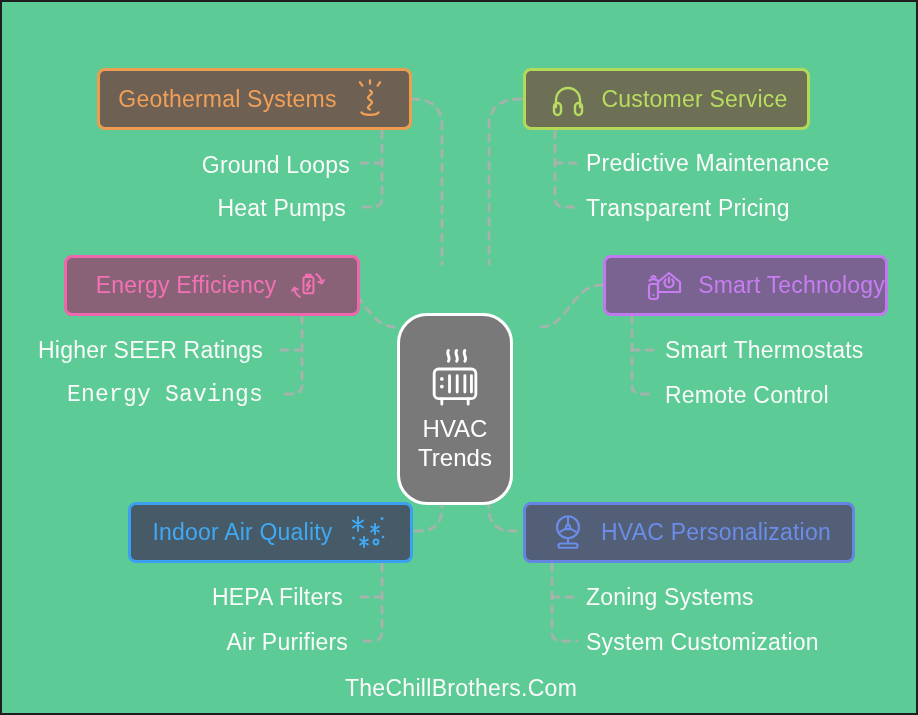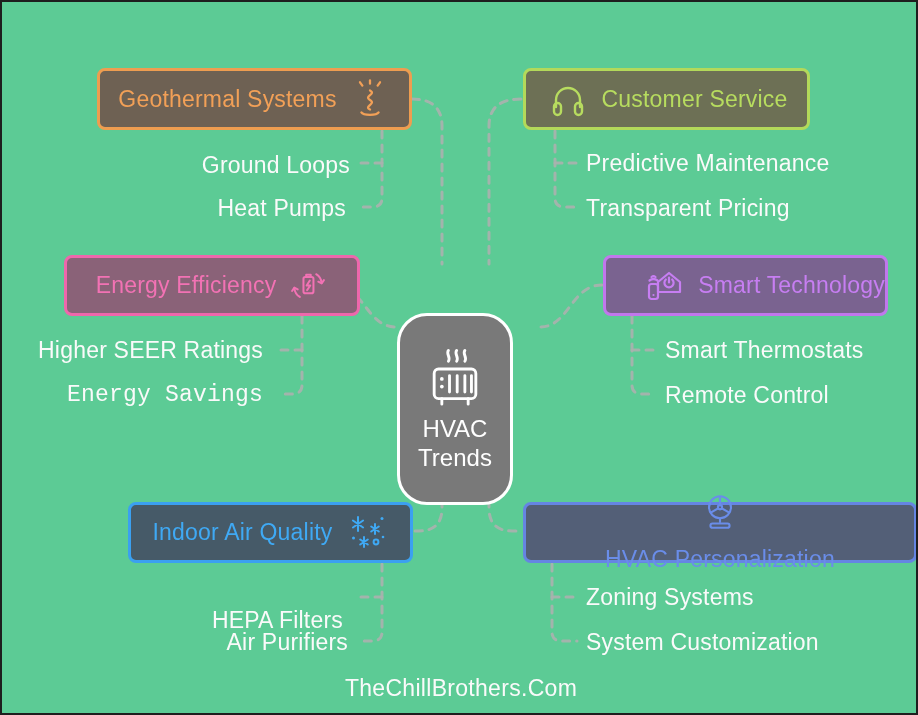--- a/index.html
+++ b/index.html
@@ -16,21 +16,21 @@
     gap:12px; border-radius:8px; border:3px solid; box-sizing:border-box;
   }
   .node .title{font-size:23px;font-weight:500;letter-spacing:.2px;white-space:nowrap;}
   .node svg{flex:0 0 auto;display:block;}
 
   #b-geothermal{left:95px;top:66px;width:315px;height:62px;background:#6e6153;border-color:#ee9d50;color:#f2a057;}
   #b-customer  {left:521px;top:66px;width:287px;height:62px;background:#6d7055;border-color:#b3d95a;color:#b7dc5f;}
   #b-energy    {left:62px;top:253px;width:296px;height:61px;background:#8a6278;border-color:#ee67ac;color:#f272b4;}
   #b-smart     {left:601px;top:253px;width:285px;height:61px;background:#7a6390;border-color:#c177ed;color:#c77ef2;justify-content:flex-end;}
   #b-iaq       {left:126px;top:500px;width:285px;height:61px;background:#465a68;border-color:#3ba0f0;color:#3fa9f4;}
-  #b-personal  {left:521px;top:500px;width:394px;height:61px;background:#535f77;border-color:#6585e3;color:#6a8de9;flex-direction:column;}
+  #b-personal  {left:521px;top:500px;width:332px;height:61px;background:#535f77;border-color:#6585e3;color:#6a8de9;}
 
   .center-node{
     position:absolute; left:395px; top:263px; width:116px; height:192px;
     background:#797979; border:3px solid #ffffff; border-radius:30px;
     display:flex; flex-direction:column; align-items:center; justify-content:center;
     color:#ffffff; box-sizing:border-box; gap:0;margin-top:48px;
   }
   .center-node .cline{font-size:24px;font-weight:500;line-height:29px;}
 
   .sub{
@@ -128,21 +128,21 @@
     <svg width="44" height="44" viewBox="0 0 44 44" fill="none" stroke="currentColor" stroke-width="2" stroke-linecap="round">
       <path d="M13 6 V20 M7.9 9.5 L18.1 16.5 M18.1 9.5 L7.9 16.5"></path>
       <path d="M30 13 V23 M26.2 15.5 L33.8 20.5 M33.8 15.5 L26.2 20.5"></path>
       <path d="M19 26 V36 M15.2 28.5 L22.8 33.5 M22.8 28.5 L15.2 33.5"></path>
       <circle cx="31" cy="31" r="2.4"></circle>
       <circle cx="8.5" cy="27" r="1.5" fill="currentColor" stroke="none"></circle>
       <circle cx="37" cy="7.5" r="1.5" fill="currentColor" stroke="none"></circle>
       <circle cx="38" cy="26" r="1.3" fill="currentColor" stroke="none"></circle>
     </svg>
   </div>
-  <div class="sub" style="right:573px;top:582px;margin-top:23px;">HEPA Filters</div>
+  <div class="sub" style="right:573px;top:582px;">HEPA Filters</div>
   <div class="sub" style="right:568px;top:627px;text-align:right;">Air Purifiers</div>
 
   <div class="node" id="b-personal">
     <svg width="42" height="42" viewBox="0 0 44 44" fill="none" stroke="currentColor" stroke-width="2.2" stroke-linecap="round">
       <circle cx="22" cy="16" r="11.5"></circle>
       <circle cx="22" cy="16" r="2.2"></circle>
       <path d="M22 13.8 L22 5.5"></path>
       <path d="M20.1 17.1 L12.3 21.6"></path>
       <path d="M23.9 17.1 L31.7 21.6"></path>
       <path d="M22 27.5 v4"></path>

